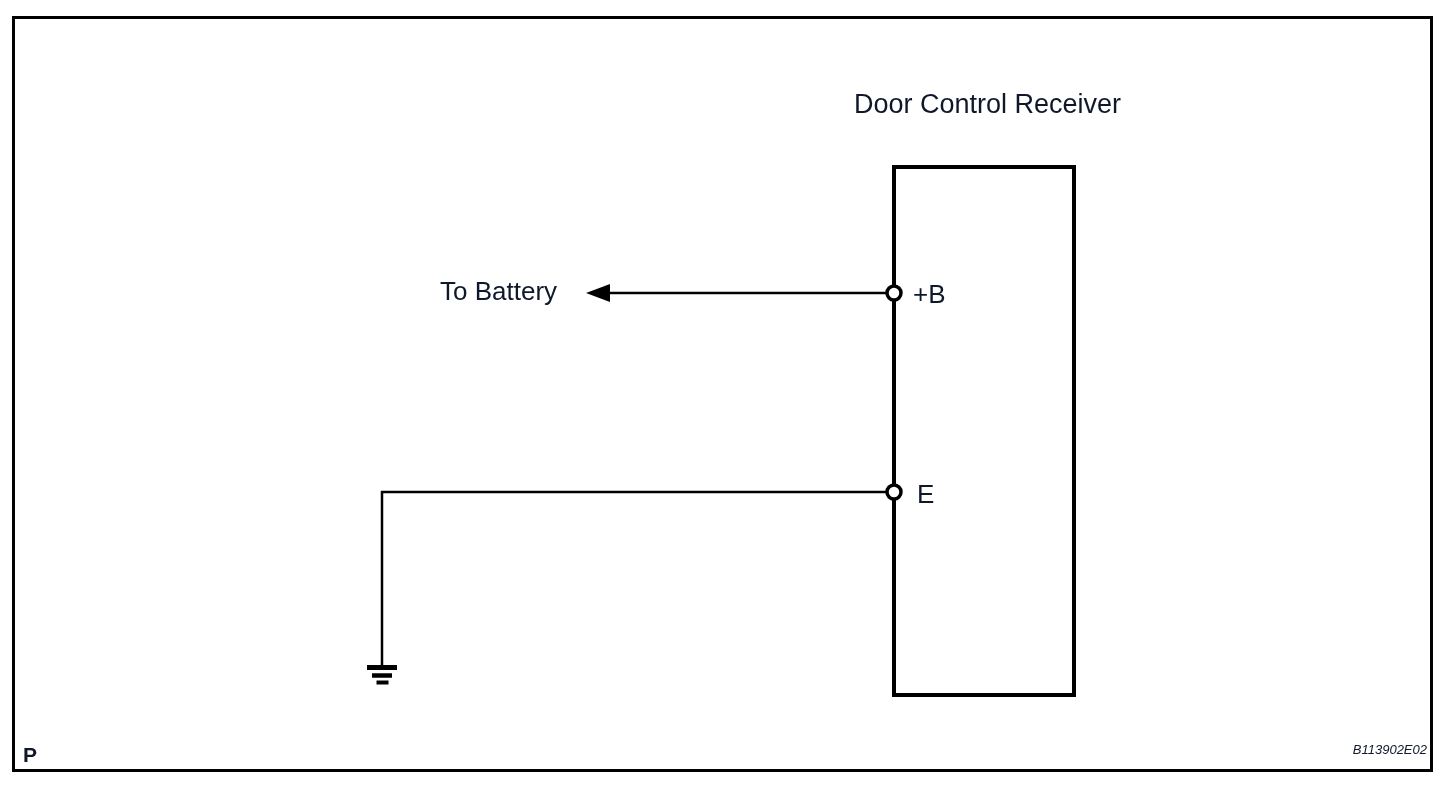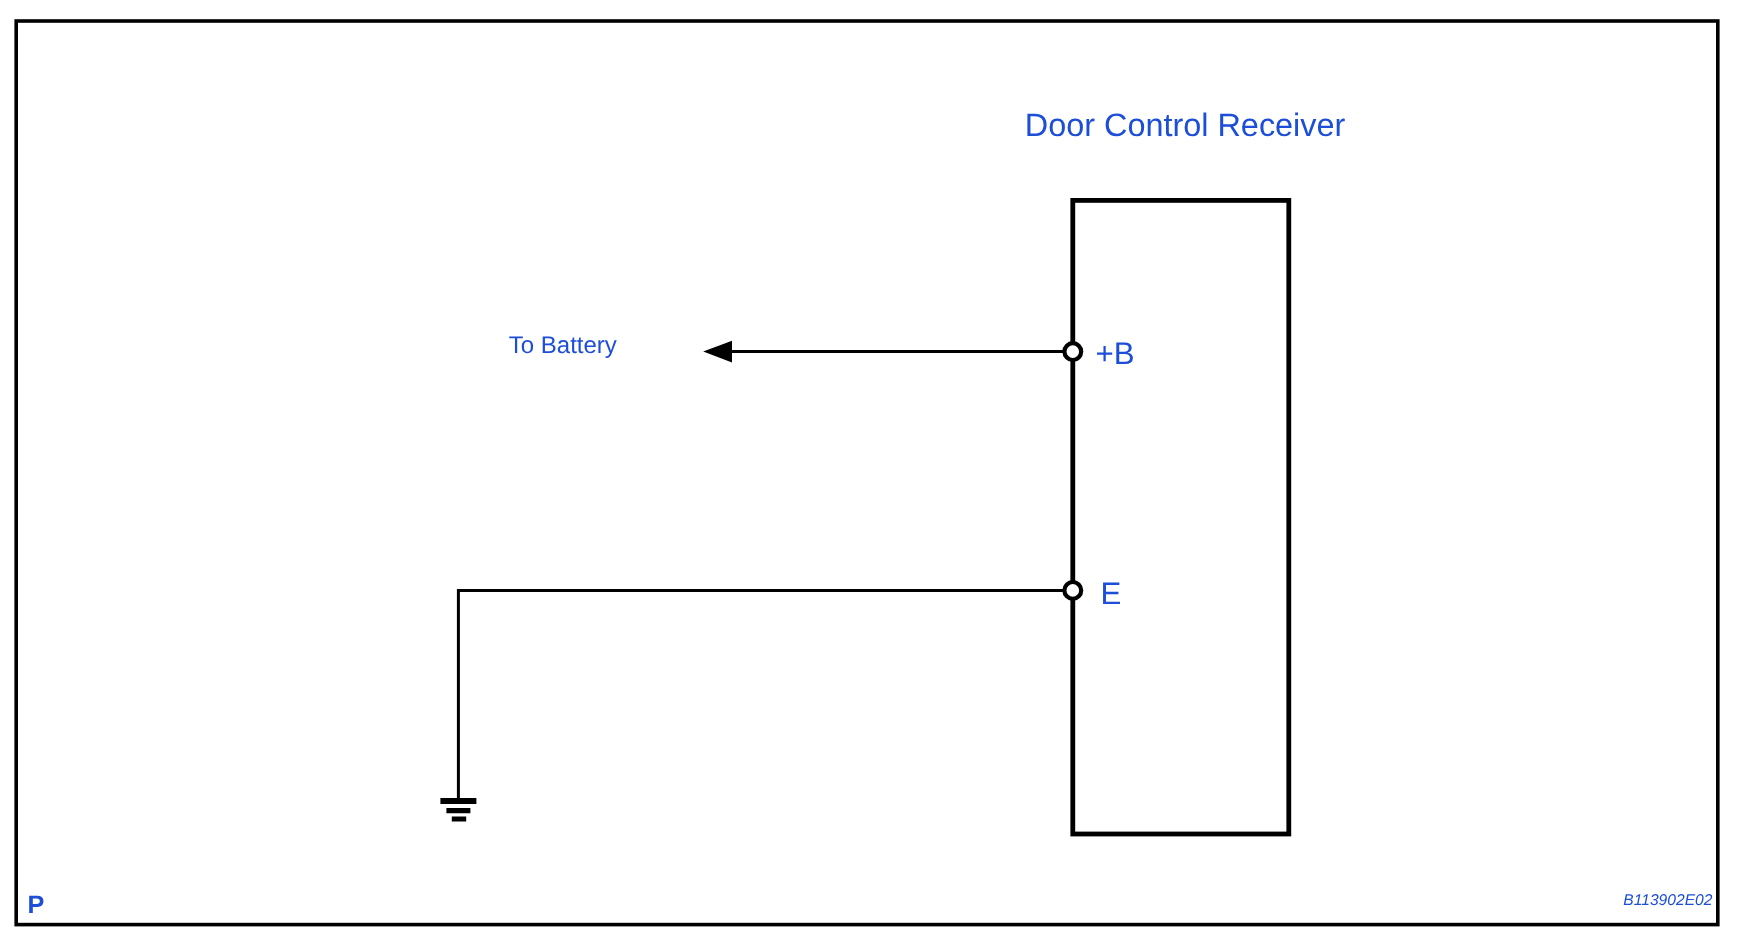--- a/index.html
+++ b/index.html
@@ -26,33 +26,33 @@
   }
   svg.diagram-layer {
     position: absolute;
     left: 0;
     top: 0;
     width: 1456px;
     height: 788px;
   }
   .txt {
     position: absolute;
-    color: #1d4ed8;
+    color: #0f172a;
     white-space: nowrap;
     line-height: 1;
   }
   .diagram-title {
     left: 854px;
     top: 91px;
     font-size: 27px;
   }
   .to-battery-label {
-    left: 424px;
+    left: 440px;
     top: 278px;
-    font-size: 20px;
+    font-size: 26px;
   }
   .terminal-label-b {
     left: 913px;
     top: 281px;
     font-size: 26px;
   }
   .terminal-label-e {
     left: 917px;
     top: 481px;
     font-size: 26px;

